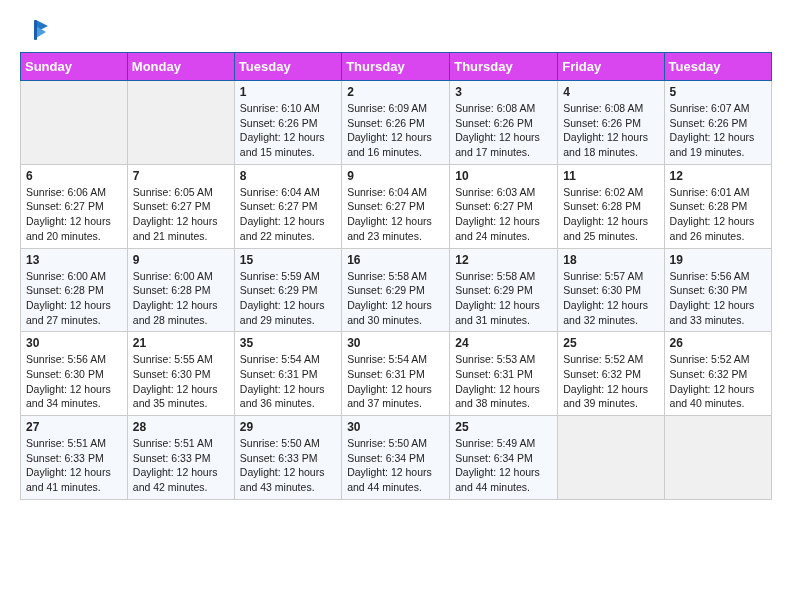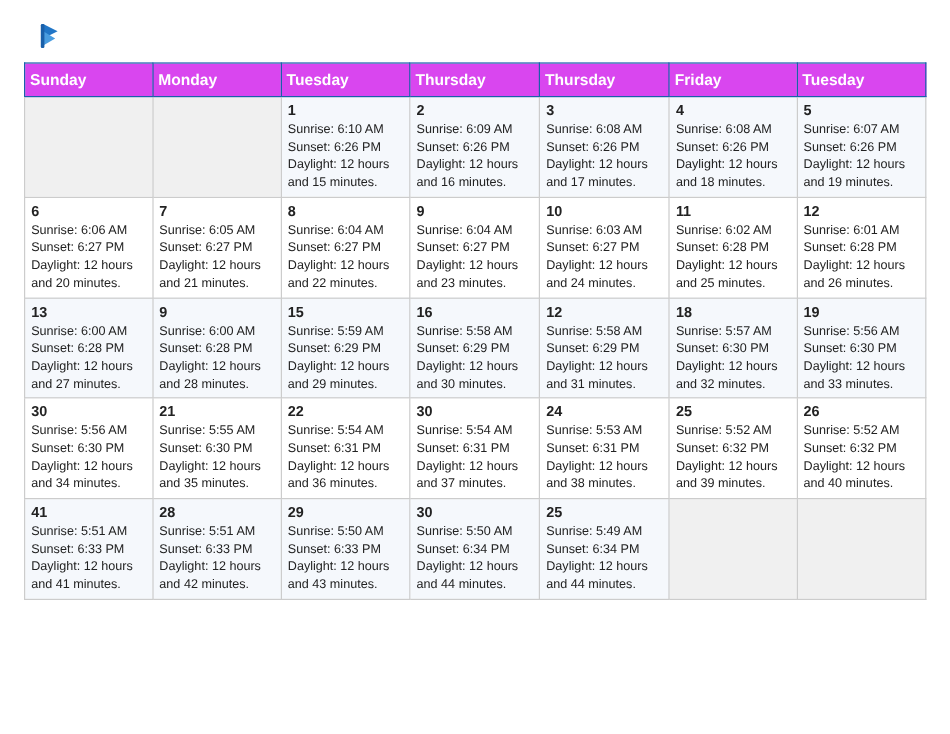--- a/index.html
+++ b/index.html
@@ -228,21 +228,21 @@
         <tr>
           <td>
             <span class="day-num">30</span>
             <div class="cell-text">Sunrise: 5:56 AM<br>Sunset: 6:30 PM<br>Daylight: 12 hours and 34 minutes.</div>
           </td>
           <td>
             <span class="day-num">21</span>
             <div class="cell-text">Sunrise: 5:55 AM<br>Sunset: 6:30 PM<br>Daylight: 12 hours and 35 minutes.</div>
           </td>
           <td>
-            <span class="day-num">22</span>
+            <span class="day-num">35</span>
             <div class="cell-text">Sunrise: 5:54 AM<br>Sunset: 6:31 PM<br>Daylight: 12 hours and 36 minutes.</div>
           </td>
           <td>
             <span class="day-num">30</span>
             <div class="cell-text">Sunrise: 5:54 AM<br>Sunset: 6:31 PM<br>Daylight: 12 hours and 37 minutes.</div>
           </td>
           <td>
             <span class="day-num">24</span>
             <div class="cell-text">Sunrise: 5:53 AM<br>Sunset: 6:31 PM<br>Daylight: 12 hours and 38 minutes.</div>
           </td>
@@ -250,21 +250,21 @@
             <span class="day-num">25</span>
             <div class="cell-text">Sunrise: 5:52 AM<br>Sunset: 6:32 PM<br>Daylight: 12 hours and 39 minutes.</div>
           </td>
           <td>
             <span class="day-num">26</span>
             <div class="cell-text">Sunrise: 5:52 AM<br>Sunset: 6:32 PM<br>Daylight: 12 hours and 40 minutes.</div>
           </td>
         </tr>
         <tr>
           <td>
-            <span class="day-num">41</span>
+            <span class="day-num">27</span>
             <div class="cell-text">Sunrise: 5:51 AM<br>Sunset: 6:33 PM<br>Daylight: 12 hours and 41 minutes.</div>
           </td>
           <td>
             <span class="day-num">28</span>
             <div class="cell-text">Sunrise: 5:51 AM<br>Sunset: 6:33 PM<br>Daylight: 12 hours and 42 minutes.</div>
           </td>
           <td>
             <span class="day-num">29</span>
             <div class="cell-text">Sunrise: 5:50 AM<br>Sunset: 6:33 PM<br>Daylight: 12 hours and 43 minutes.</div>
           </td>

